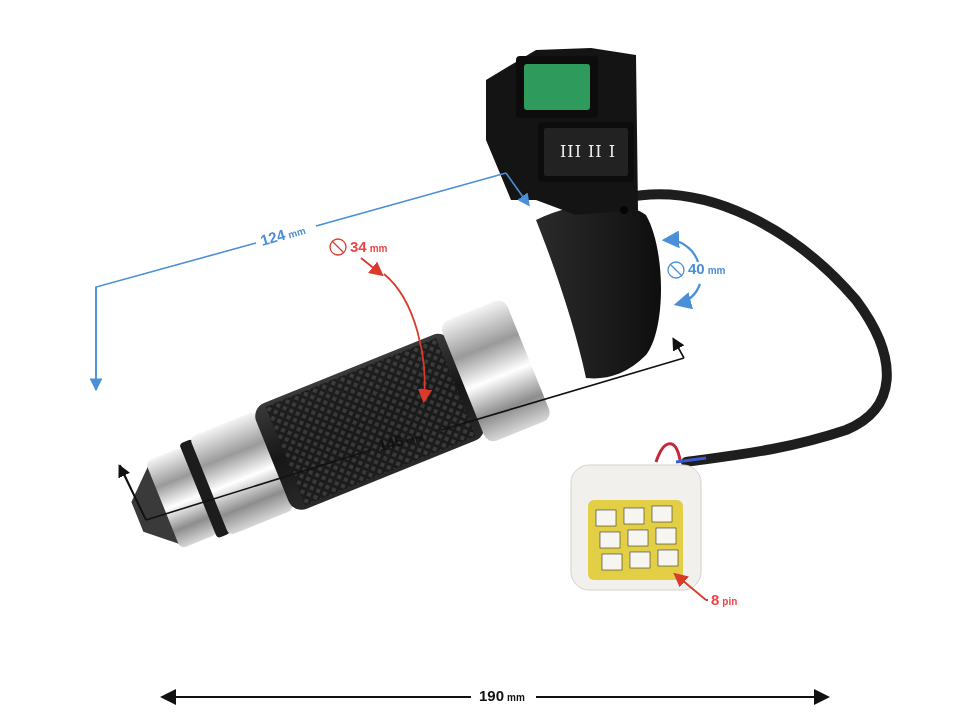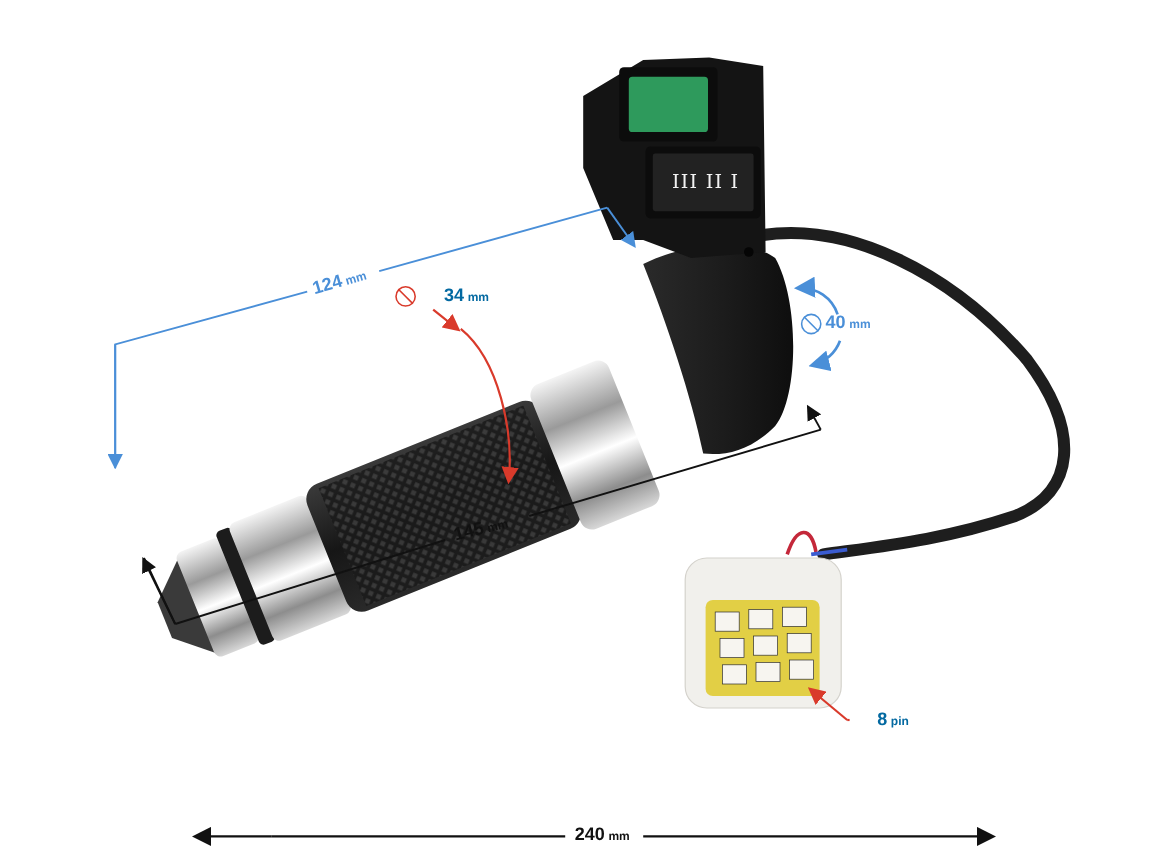--- a/index.html
+++ b/index.html
@@ -2,21 +2,21 @@
 <html><head>
   <meta charset="utf-8">
   <style>
     html, body { margin: 0; padding: 0; background: #ffffff; }
     body { width: 960px; height: 720px; overflow: hidden; position: relative; font-family: "Liberation Sans", sans-serif; }
     #stage { position: absolute; left: 16px; top: 0; width: 960px; height: 565px; }
     .lbl { position: absolute; font-weight: bold; white-space: nowrap; font-family: "Liberation Sans", sans-serif; }
     .lbl .num { font-size: 15px; }
     .lbl .unit { font-size: 10px; margin-left: 3px; }
     .blue { color: #4a8fd8; }
-    .red { color: #0369a1; margin-left: 20px; }
+    .red { color: #ef4444; }
     .black { color: #111111; }
     .switch-text { position: absolute; font-family: "DejaVu Serif", serif; color: #f2f2f2; font-size: 16px; letter-spacing: 1px; }
   </style>
 </head>
 <body>
 
 <div id="stage">
   <svg width="960" height="720" viewBox="0 0 960 720" xmlns="http://www.w3.org/2000/svg">
     <defs>
       <linearGradient id="chrome" x1="0" y1="0" x2="0" y2="1">
@@ -141,15 +141,15 @@
 
   <div class="lbl black" style="left:362px; top:432px; transform:rotate(-14deg);">
     <span class="num">145</span><span class="unit">mm</span>
   </div>
 
   <div class="lbl red" style="left:695px; top:591px;">
     <span class="num">8</span><span class="unit">pin</span>
   </div>
 
   <div class="lbl black" style="left:463px; top:687px;">
-    <span class="num">240</span><span class="unit">mm</span>
+    <span class="num">190</span><span class="unit">mm</span>
   </div>
 </div>
 
 </body></html>

